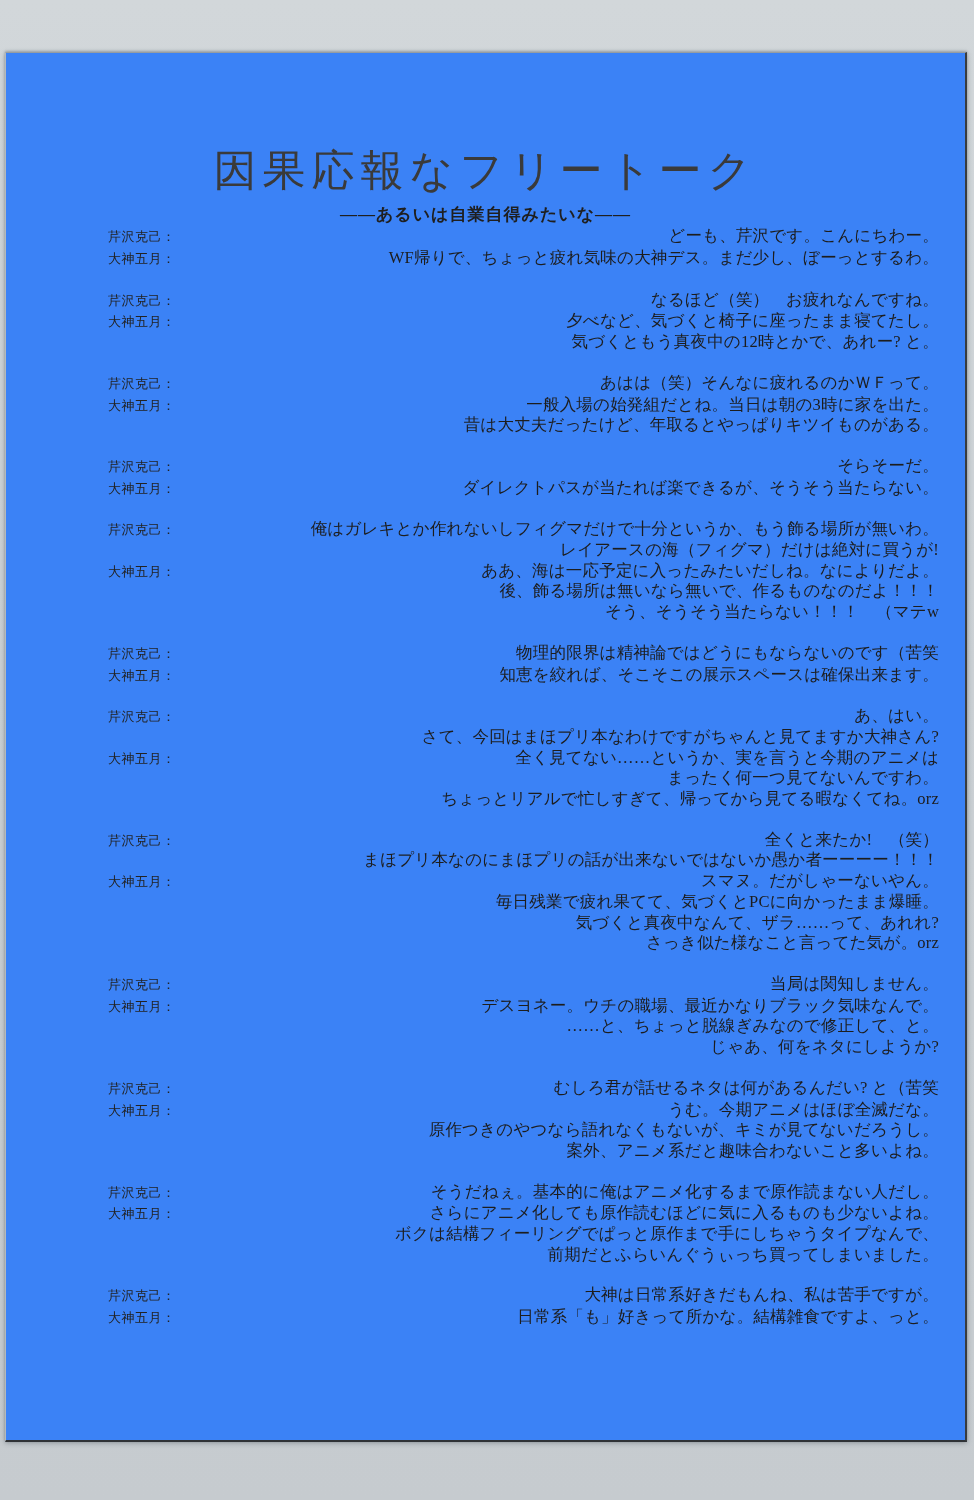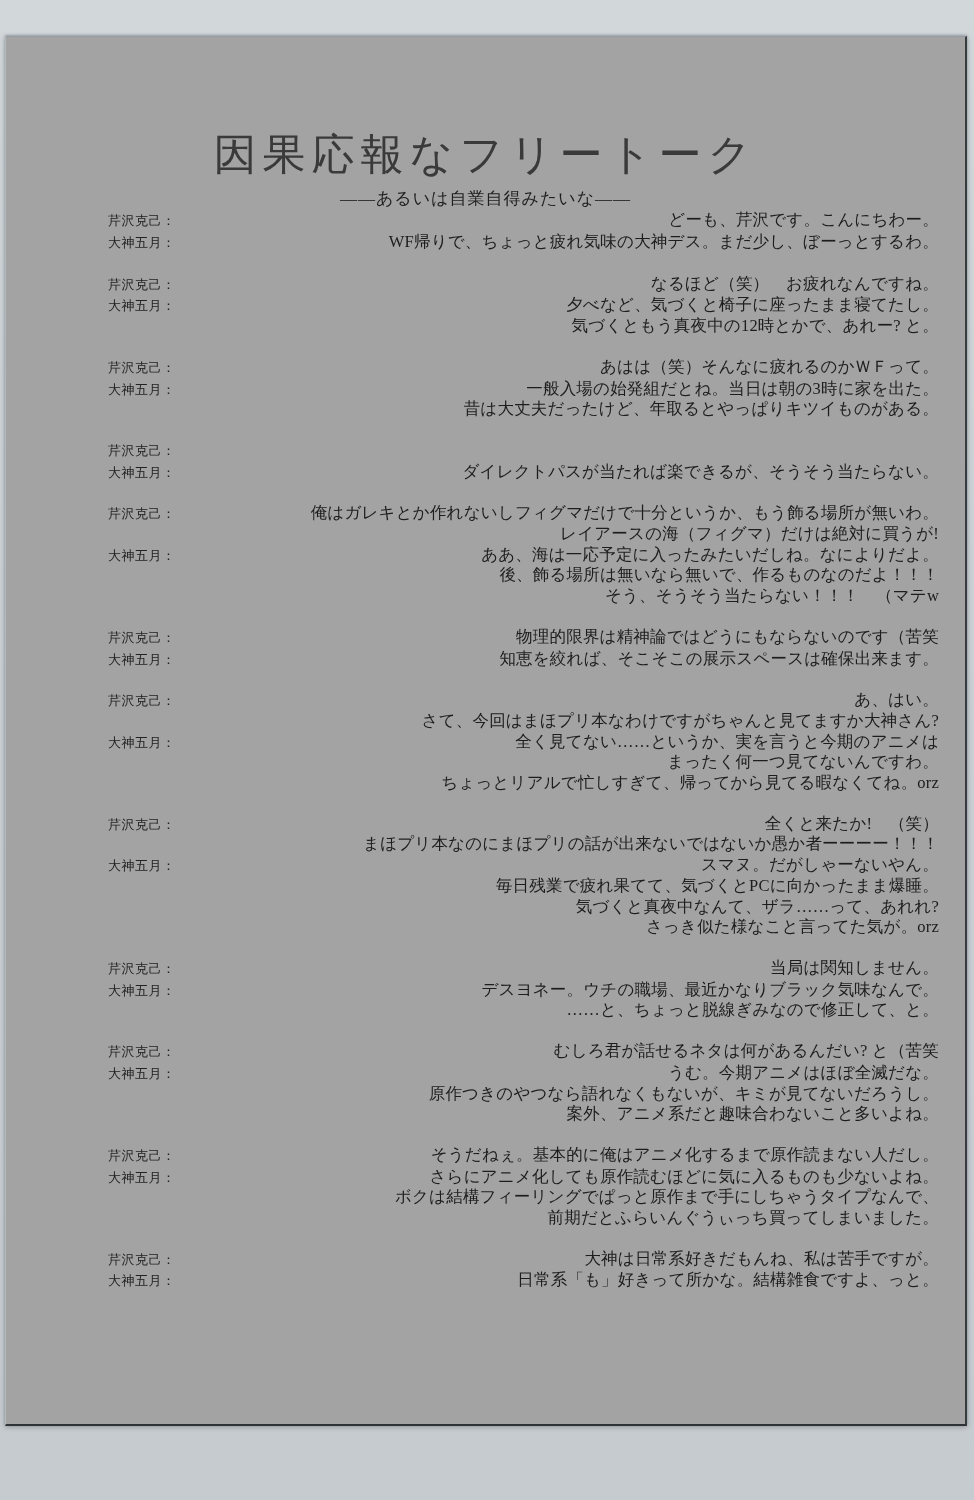--- a/index.html
+++ b/index.html
@@ -10,25 +10,25 @@
     width: 974px;
     height: 1500px;
     position: relative;
     overflow: hidden;
     background: linear-gradient(180deg, #d2d7da 0%, #cbd0d4 45%, #c6cbcf 100%);
     font-family: "Liberation Serif", "DejaVu Serif", serif;
   }
   .paper {
     position: absolute;
     left: 5px;
-    top: 36px;
+    top: 52px;
     width: 962px;
     height: 1390px;
     box-sizing: border-box;
-    background: #a3a3a3;
+    background: #3b82f6;
     border-top: 1px solid #969da2;
     border-left: 1px solid #b4b9bc;
     border-right: 2px solid #393c3f;
     border-bottom: 2px solid #2f3236;
     box-shadow: 0 1px 5px rgba(55, 65, 75, 0.4), 0 -1px 2px rgba(55, 65, 75, 0.25);
   }
   .title-wrap {
     margin-top: 94px;
     text-align: center;
     color: #2e2e2e;
@@ -36,21 +36,21 @@
   .main-title {
     font-size: 43px;
     font-weight: normal;
     letter-spacing: 6px;
     color: #3a3a3a;
     line-height: 1.1;
   }
   .subtitle {
     margin-top: 9px;
     font-size: 17px;
-    font-weight: normal;
+    font-weight: bold;
     letter-spacing: 1px;
     color: #1f1f1f;
   }
   .dialogue {
     padding-left: 102px;
     padding-right: 26px;
     color: #1e1e1e;
   }
   .block {
     margin-bottom: 20px;
@@ -131,20 +131,23 @@
           <span class="speaker">大神五月：</span>
           <div class="lines">
             <div class="line">一般入場の始発組だとね。当日は朝の3時に家を出た。</div>
             <div class="line">昔は大丈夫だったけど、年取るとやっぱりキツイものがある。</div>
           </div>
         </div>
       </div>
       <div class="block">
         <div class="turn">
           <span class="speaker">芹沢克己：</span>
+          <div class="lines">
+            <div class="line">そらそーだ。</div>
+          </div>
         </div>
         <div class="turn">
           <span class="speaker">大神五月：</span>
           <div class="lines">
             <div class="line">ダイレクトパスが当たれば楽できるが、そうそう当たらない。</div>
           </div>
         </div>
       </div>
       <div class="block">
         <div class="turn">
@@ -217,20 +220,21 @@
           <span class="speaker">芹沢克己：</span>
           <div class="lines">
             <div class="line">当局は関知しません。</div>
           </div>
         </div>
         <div class="turn">
           <span class="speaker">大神五月：</span>
           <div class="lines">
             <div class="line">デスヨネー。ウチの職場、最近かなりブラック気味なんで。</div>
             <div class="line">……と、ちょっと脱線ぎみなので修正して、と。</div>
+            <div class="line">じゃあ、何をネタにしようか?</div>
           </div>
         </div>
       </div>
       <div class="block">
         <div class="turn">
           <span class="speaker">芹沢克己：</span>
           <div class="lines">
             <div class="line">むしろ君が話せるネタは何があるんだい? と（苦笑</div>
           </div>
         </div>

